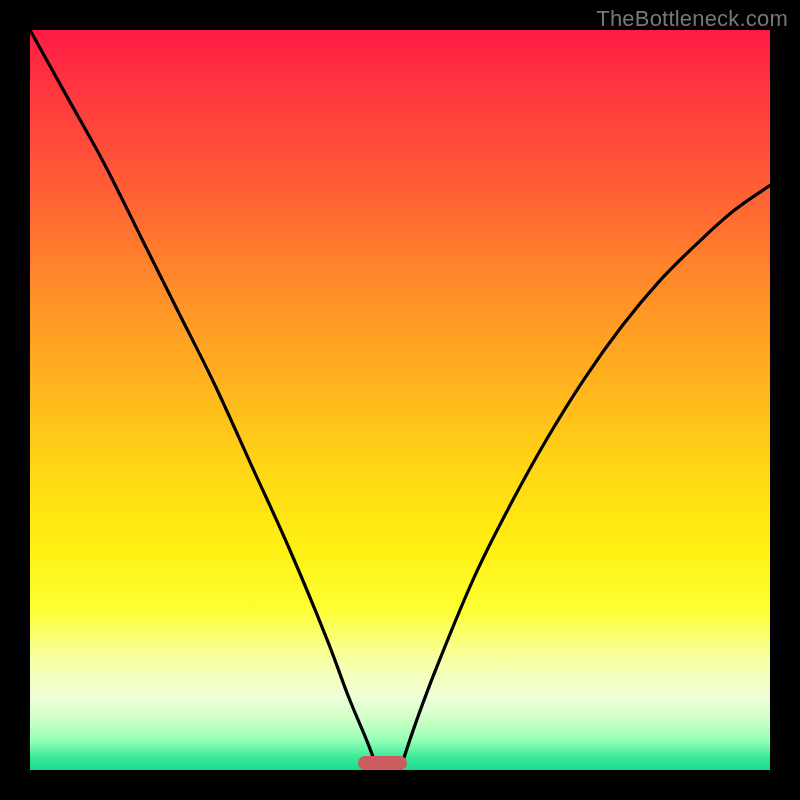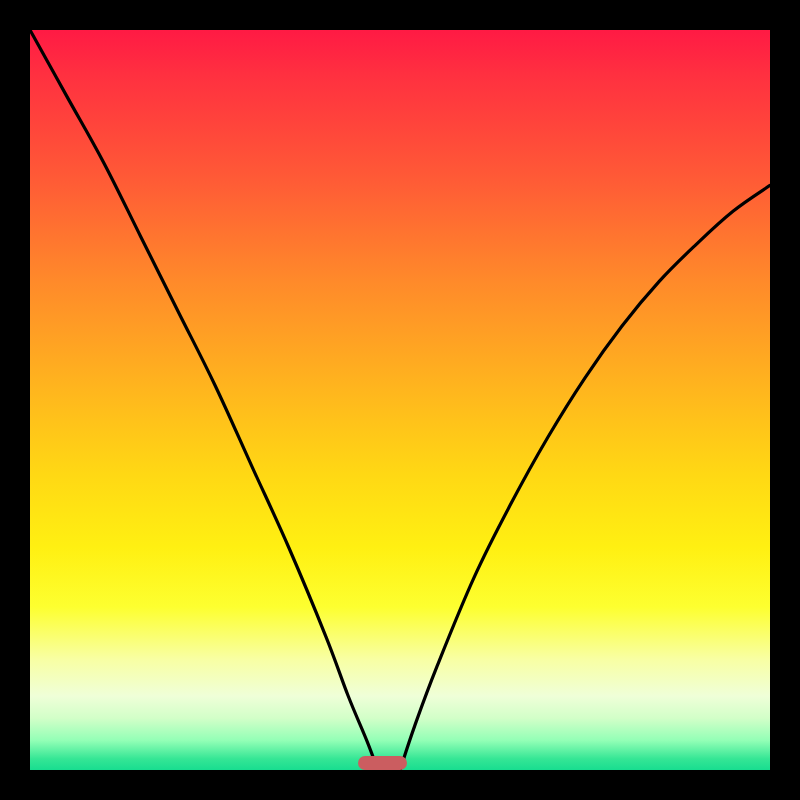--- a/index.html
+++ b/index.html
@@ -53,13 +53,14 @@
 <body>
 
 <div class="outer">
   <div class="plot" data-bind-attr="style:colors.gradient_css" style="background: linear-gradient(to bottom, #ff1a44 0%, #ff3040 6%, #ff5a36 20%, #ff8a2a 34%, #ffb41e 48%, #ffd814 60%, #fff012 70%, #fdff30 78%, #f8ffa3 85%, #efffd8 90%, #d2ffc8 93%, #93ffb6 96%, #35e695 98.5%, #18dd90 100%);">
     <svg class="curves" viewBox="0 0 740 740" preserveAspectRatio="none">
       <path id="curve-left" fill="none" stroke="#000000" stroke-width="3.2" stroke-linecap="round" d="M 0.00 0.00 C 6.66 11.99, 23.68 42.62, 37.00 66.60 C 50.32 90.58, 60.68 107.89, 74.00 133.20 C 87.32 158.51, 97.68 180.56, 111.00 207.20 C 124.32 233.84, 134.68 254.56, 148.00 281.20 C 161.32 307.84, 171.68 327.23, 185.00 355.20 C 198.32 383.17, 208.68 407.30, 222.00 436.60 C 235.32 465.90, 245.68 487.36, 259.00 518.00 C 272.32 548.64, 285.34 580.16, 296.00 606.80 C 306.66 633.44, 310.87 647.35, 318.20 666.00 C 325.53 684.65, 331.37 697.08, 336.70 710.40 C 342.03 723.72, 345.80 734.67, 347.80 740.00"></path>
       <path id="curve-right" fill="none" stroke="#000000" stroke-width="3.2" stroke-linecap="round" d="M 370.00 740.00 C 372.66 732.01, 378.14 714.25, 384.80 695.60 C 391.46 676.95, 396.34 663.04, 407.00 636.40 C 417.66 609.76, 430.68 576.90, 444.00 547.60 C 457.32 518.30, 467.68 498.91, 481.00 473.60 C 494.32 448.29, 504.68 429.64, 518.00 407.00 C 531.32 384.36, 541.68 367.78, 555.00 347.80 C 568.32 327.82, 578.68 313.32, 592.00 296.00 C 605.32 278.68, 615.68 266.25, 629.00 251.60 C 642.32 236.95, 652.68 227.25, 666.00 214.60 C 679.32 201.95, 689.68 191.96, 703.00 181.30 C 716.32 170.64, 733.34 160.06, 740.00 155.40"></path>
     </svg>
     <div id="marker" class="marker" style="left: 327.82px; width: 48.84px; height: 14px; bottom: 0px; background: rgb(203, 93, 96);"></div>
   </div>
+  <div class="watermark" data-bind="watermark">TheBottleneck.com</div>
 </div>
 
 </body></html>

